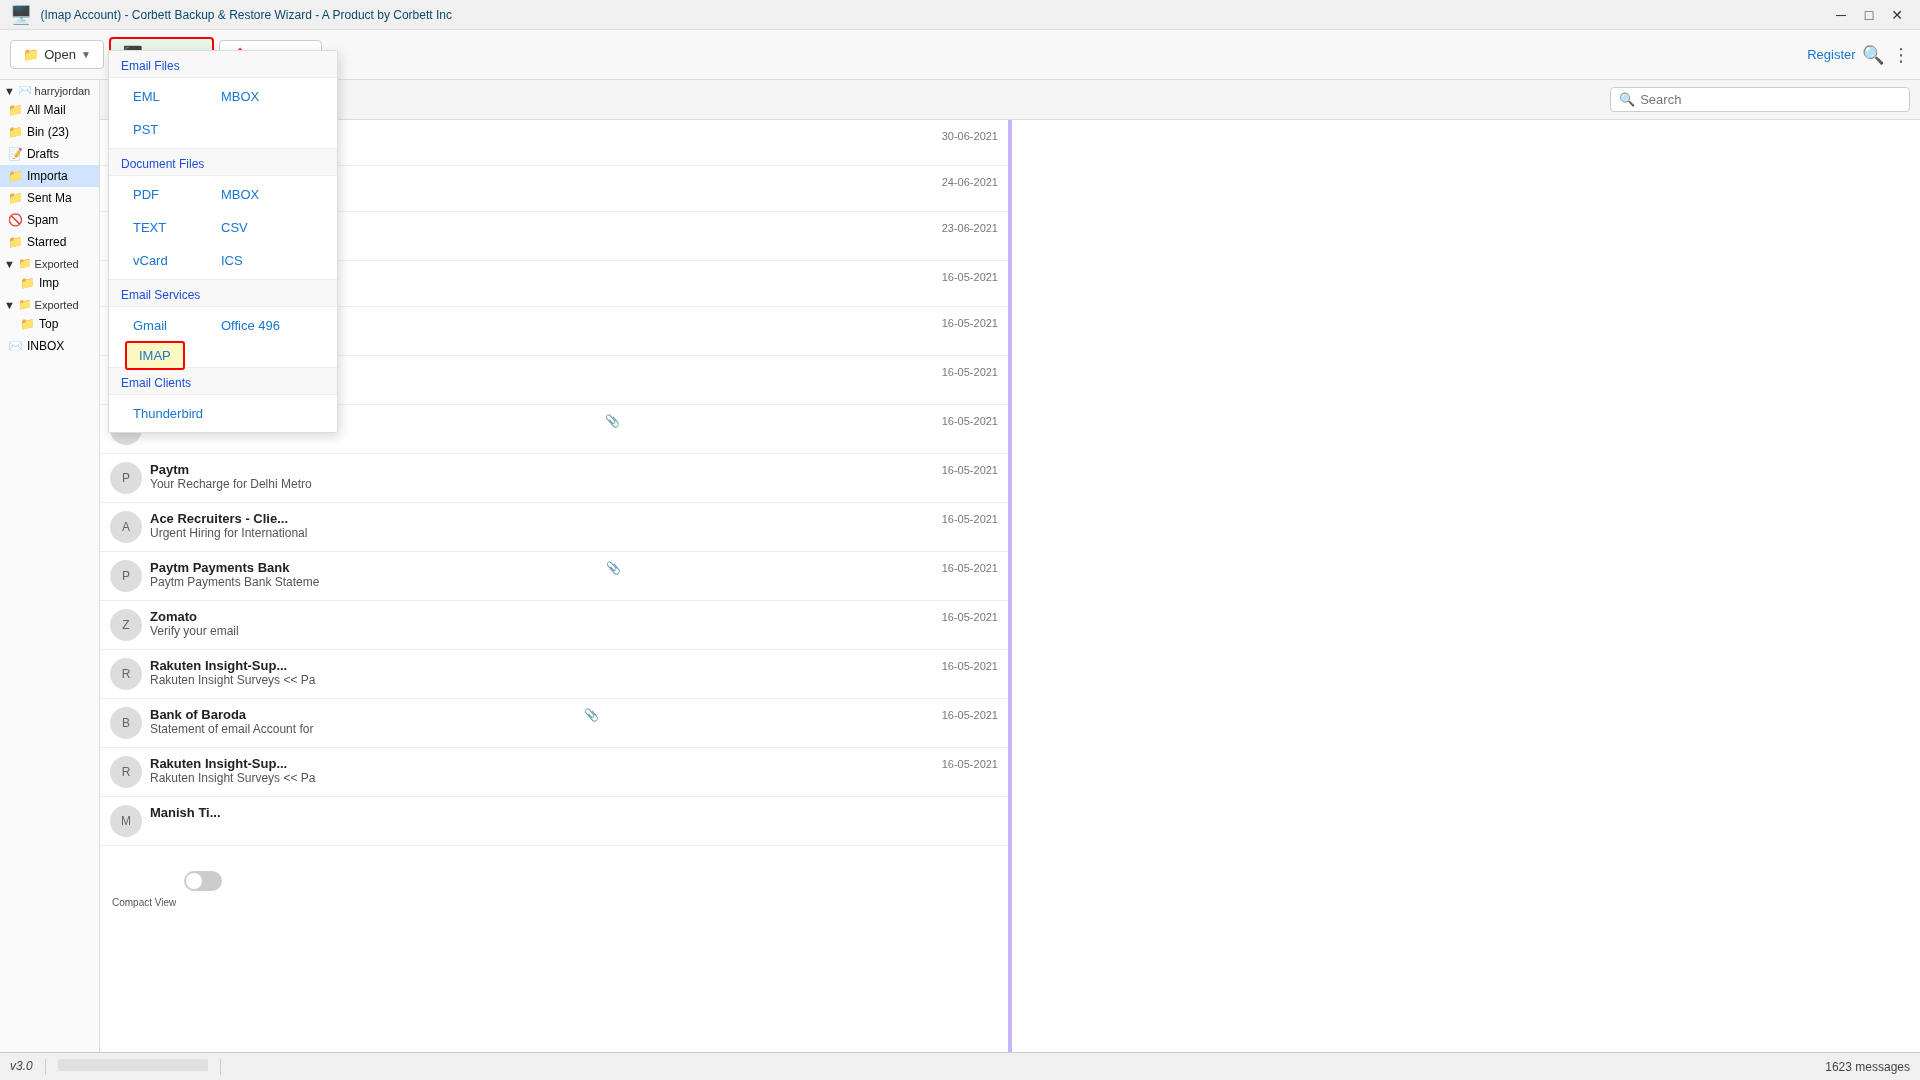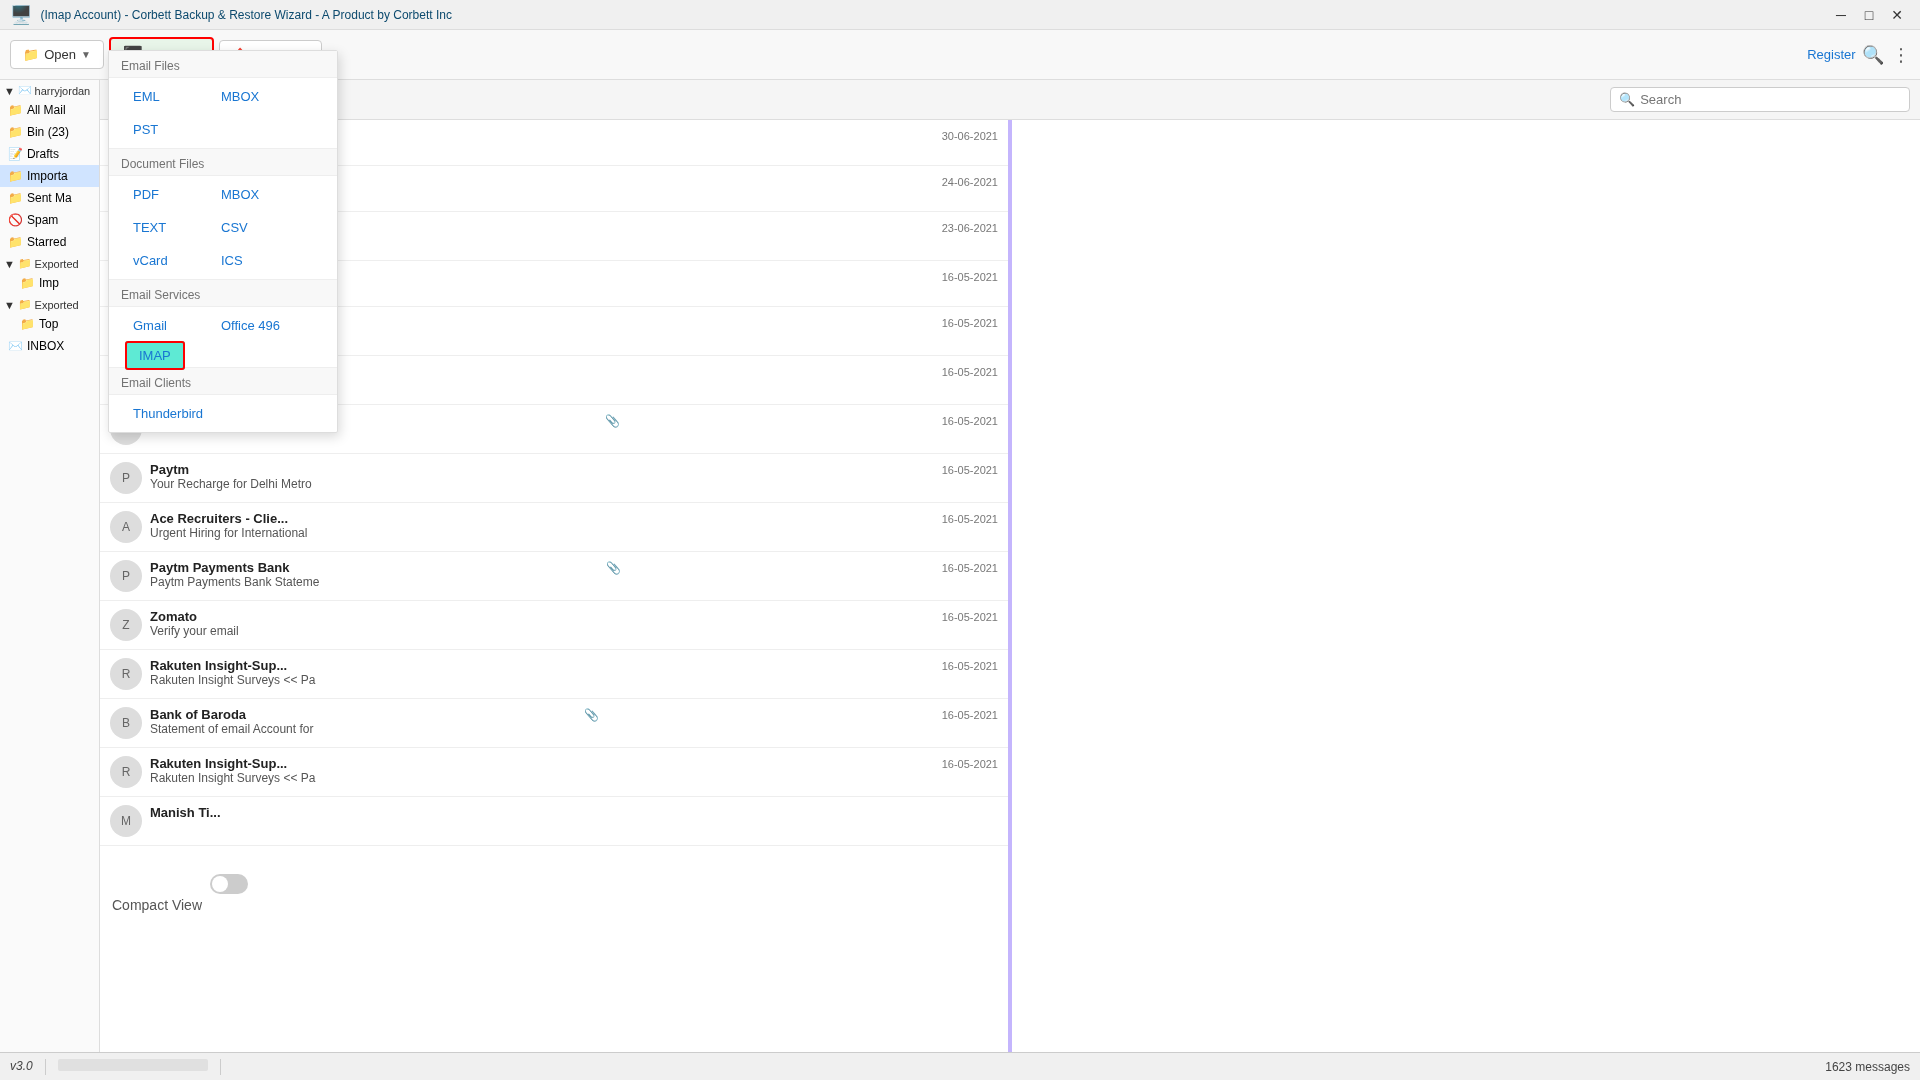--- a/index.html
+++ b/index.html
@@ -136,39 +136,39 @@
       background: white;
       border: 1px solid #ddd;
       box-shadow: 2px 4px 12px rgba(0,0,0,0.15);
       width: 230px;
       z-index: 1000;
       border-radius: 2px;
     }
     .dropdown-section-title {
       padding: 8px 12px 4px 12px;
       font-size: 12px;
-      color: #737373;
+      color: #1d4ed8;
       background: #f8f8f8;
       border-bottom: 1px solid #eee;
     }
     .dropdown-grid {
       display: flex;
       flex-wrap: wrap;
       padding: 6px 12px;
       gap: 8px;
     }
     .dropdown-item {
       padding: 5px 12px;
       font-size: 13px;
       color: #1976d2;
       cursor: pointer;
       min-width: 80px;
     }
     .dropdown-item.highlighted {
-      background: #5eead4;
+      background: #fef9c3;
       border: 2px solid red;
       color: #1976d2;
       border-radius: 3px;
       margin: 20px 8px;
       text-align: center;
       min-width: 100px;
     }
     .dropdown-divider { height: 1px; background: #eee; margin: 0; }
 
     
@@ -525,21 +525,21 @@
                       <span class="email-sender">Manish Ti...</span>
                       <span class="email-date"></span>
                     </div>
                   </div>
                 </div>
               </div>
             </div>
         </div>
 
         <div class="compact-view-row">
-          <span style="font-size:14px; color:#555;margin-top:43px;">Compact View</span>
+          <span style="font-size:10px; color:#555;margin-top:43px;">Compact View</span>
           <div class="toggle-switch"></div>
         </div>
       </div>
 
       <div class="preview-pane"></div>
     </div>
   </div>
 </div>
 
 <div class="status-bar">

